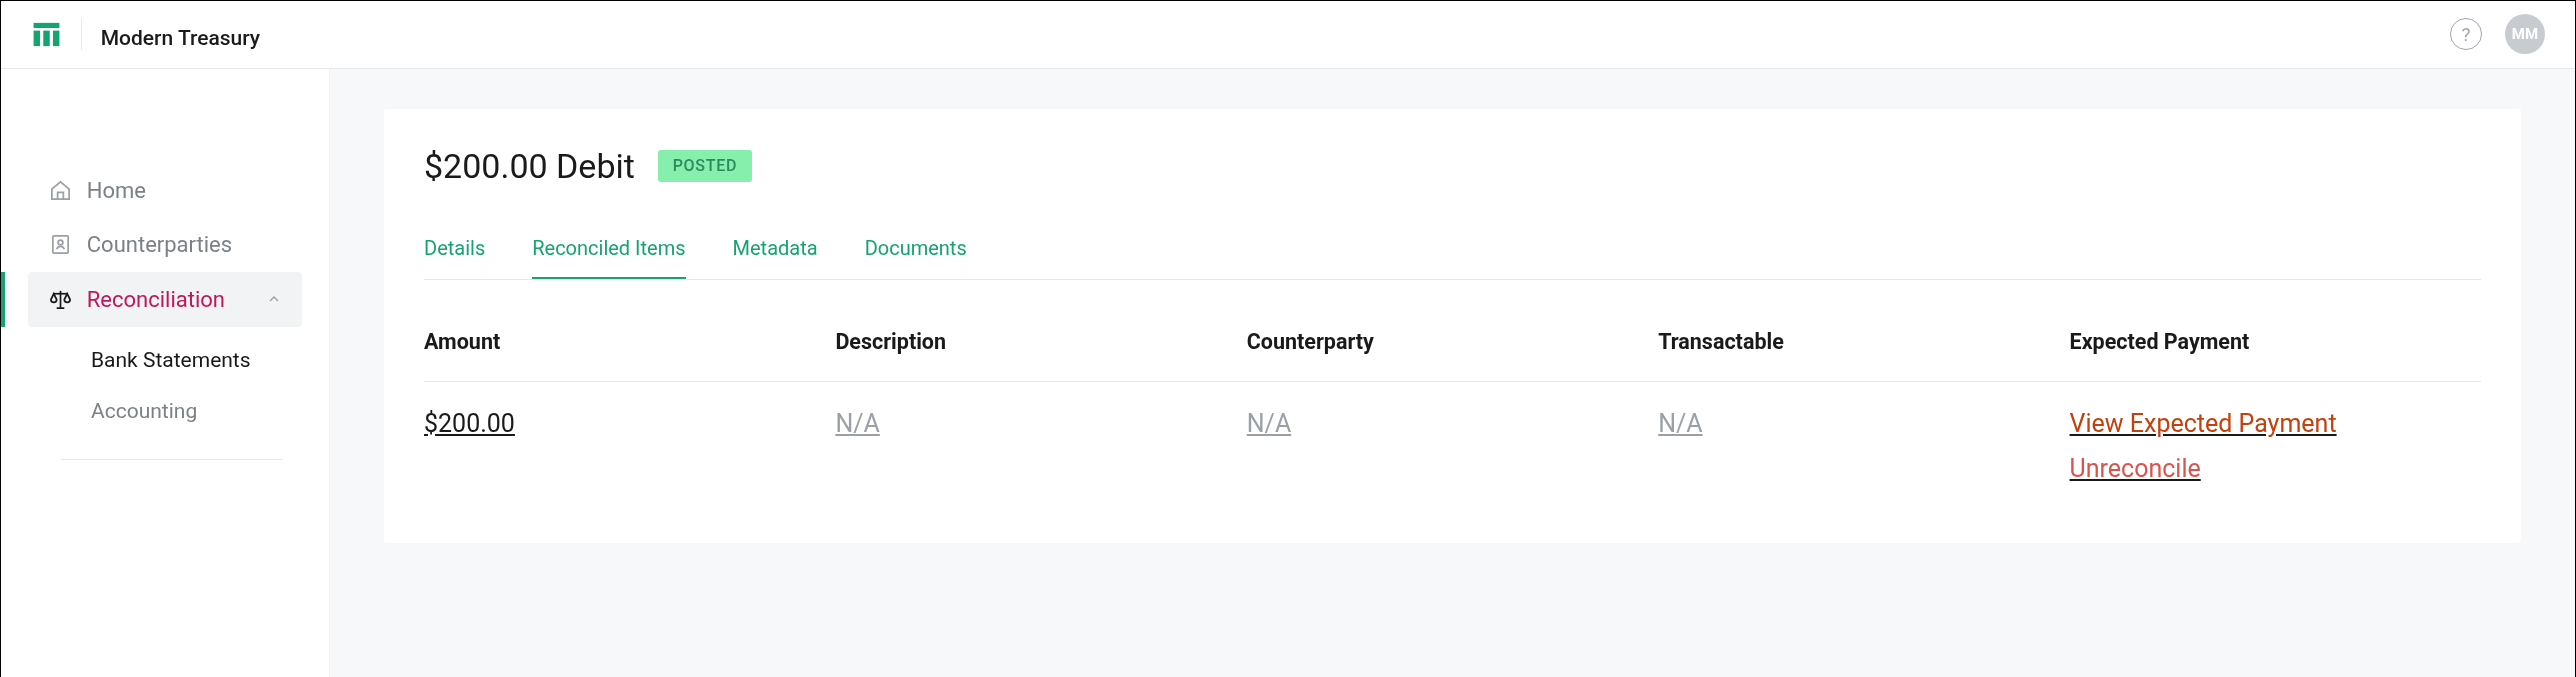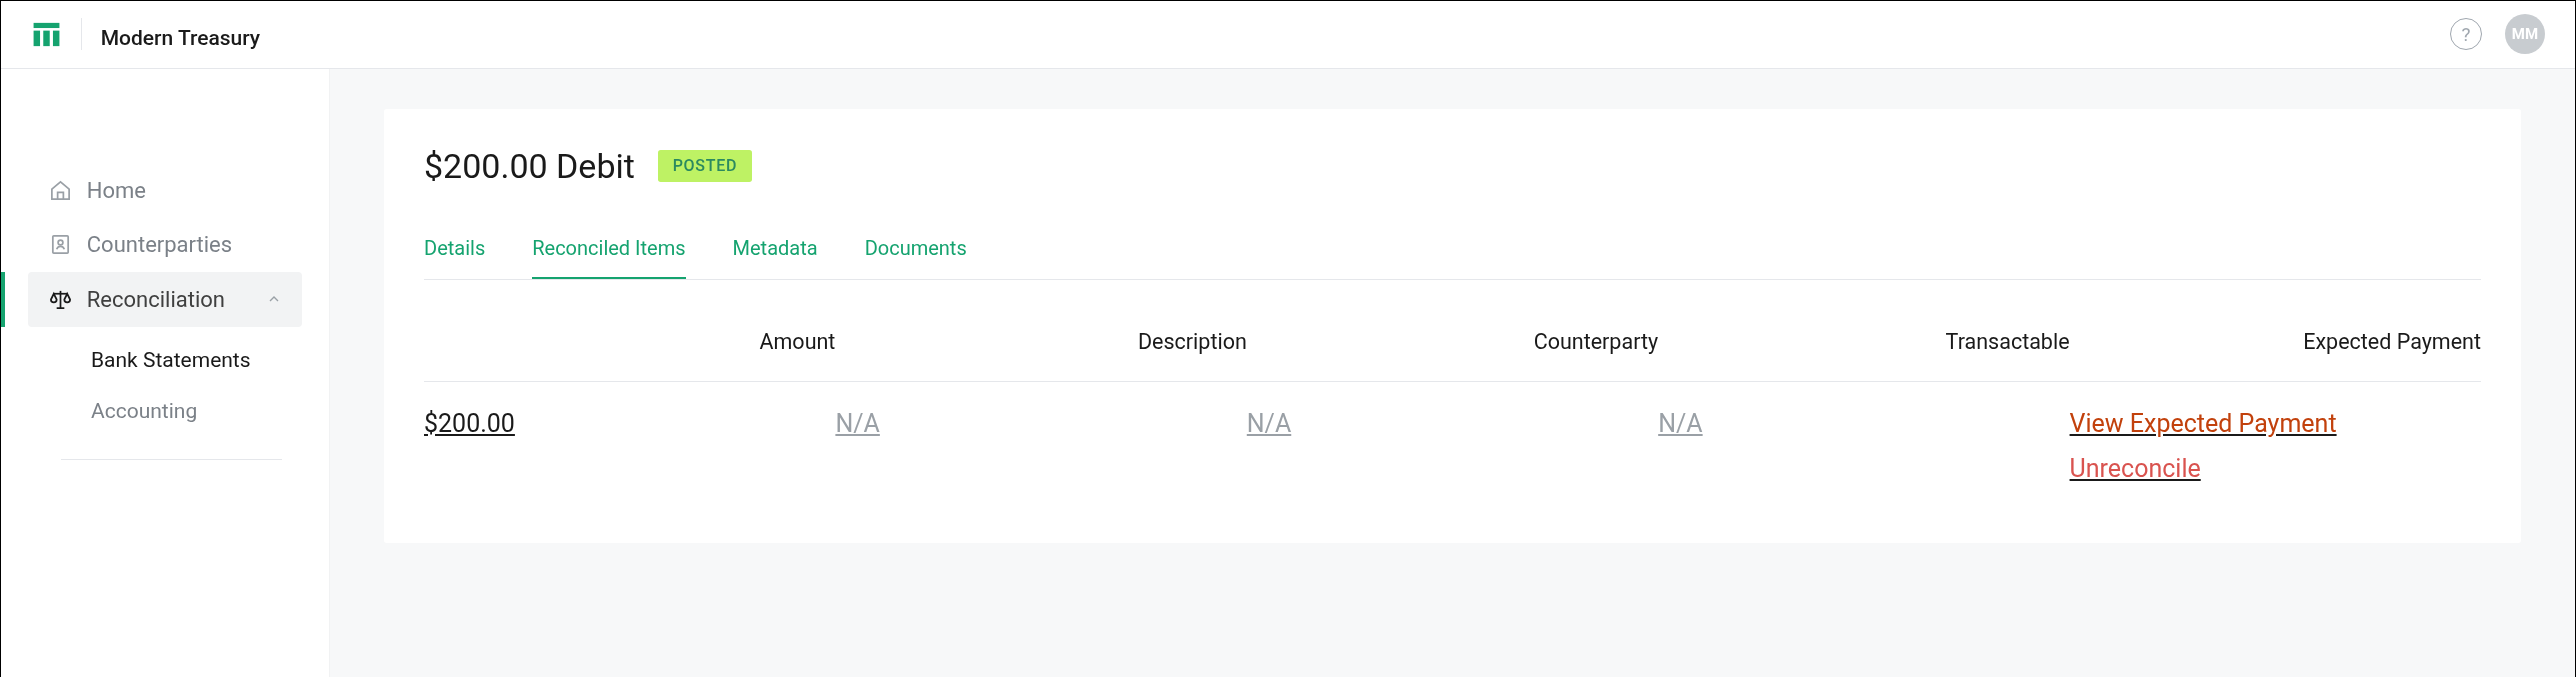--- a/index.html
+++ b/index.html
@@ -115,21 +115,21 @@
     .nav-item .icon {
       width: 24px;
       height: 24px;
       display: flex;
       align-items: center;
       justify-content: center;
       color: #9aa0a6;
     }
     .nav-item.active {
       background: #f2f3f4;
-      color: #404040;
+      color: #be185d;
     }
     .nav-item.active .icon {
       color: #1a1a1a;
     }
     .nav-item.active::before {
       content: "";
       position: absolute;
       left: -27px;
       top: 0;
       bottom: 0;
@@ -177,21 +177,21 @@
       align-items: center;
       gap: 23px;
       margin-bottom: 50px;
     }
     .page-title {
       font-size: 34px;
       font-weight: 400;
       color: #1a1a1a;
     }
     .status-badge {
-      background: #bef264;
+      background: #86efac;
       color: #2b8a5f;
       font-size: 16px;
       font-weight: 500;
       padding: 6.7px 14.8px;
       border-radius: 2.7px;
       letter-spacing: 0.7px;
     }
     
     .tabs {
       display: flex;
@@ -214,23 +214,23 @@
       bottom: -0.7px;
       height: 2.7px;
       background: #15a36f;
     }
     
     .data-table {
       width: 100%;
       border-collapse: collapse;
     }
     .data-table th {
-      text-align: right;
+      text-align: left;
       font-size: 21.5px;
-      font-weight: 400;
+      font-weight: 700;
       color: #1a1a1a;
       padding: 12px 0 27px 0;
       border-bottom: 0.7px solid #e5e7eb;
     }
     .data-table td {
       font-size: 25px;
       padding: 27px 0 0 0;
       vertical-align: top;
       text-decoration: underline;
     }

